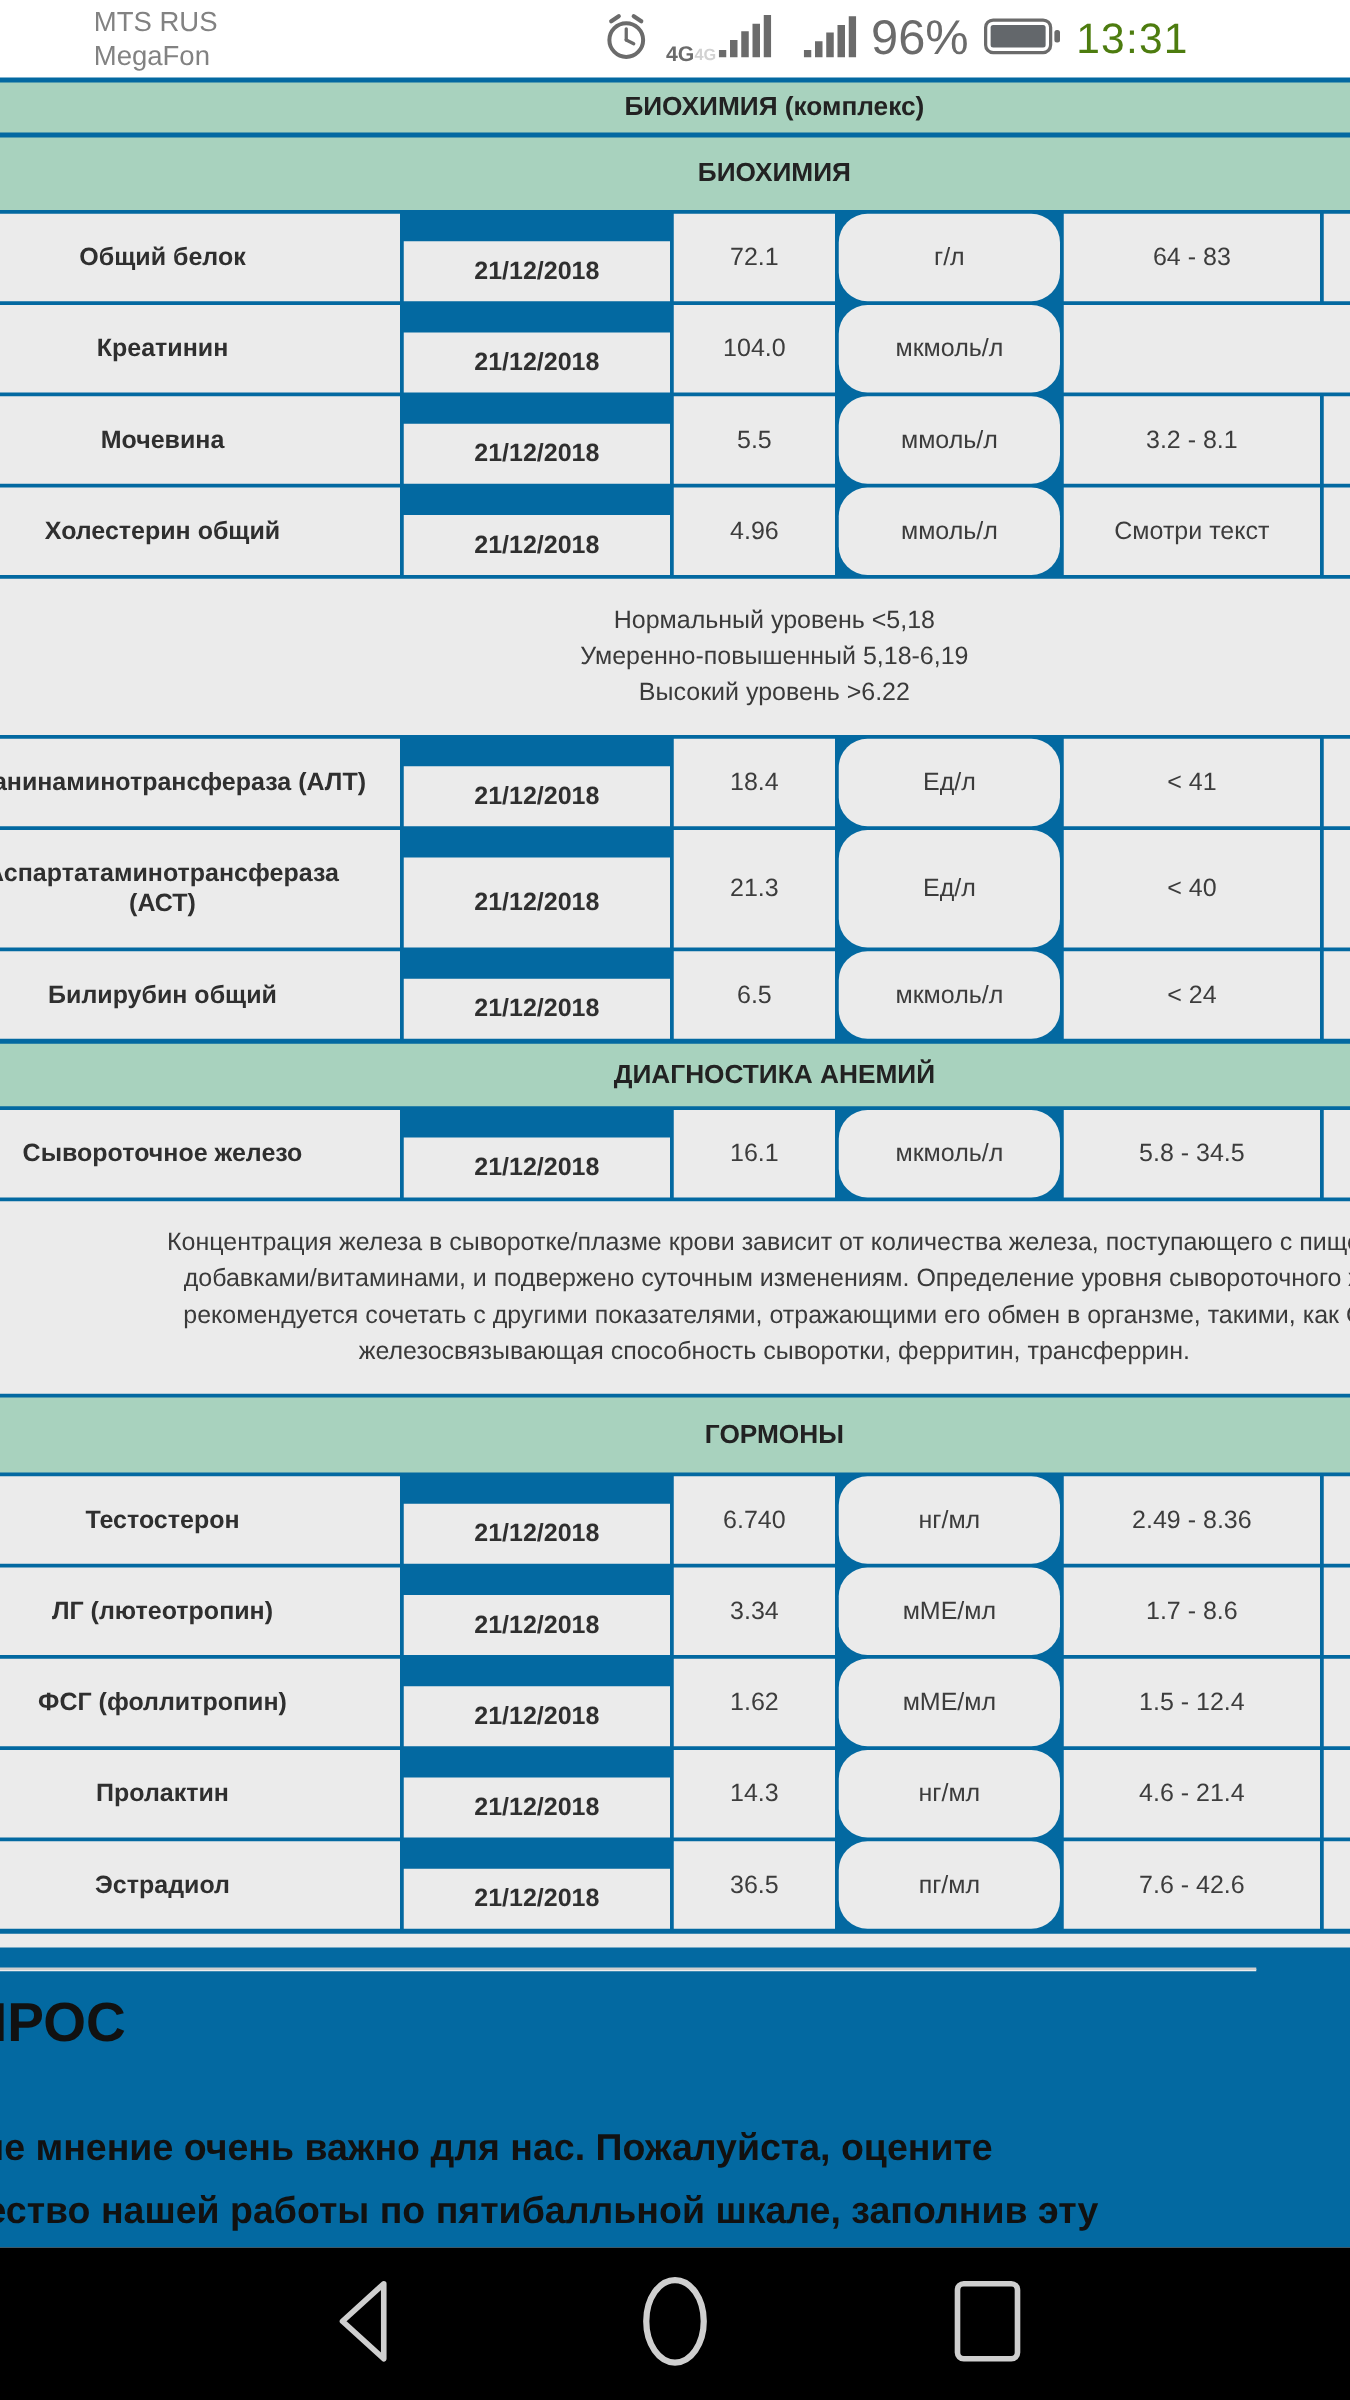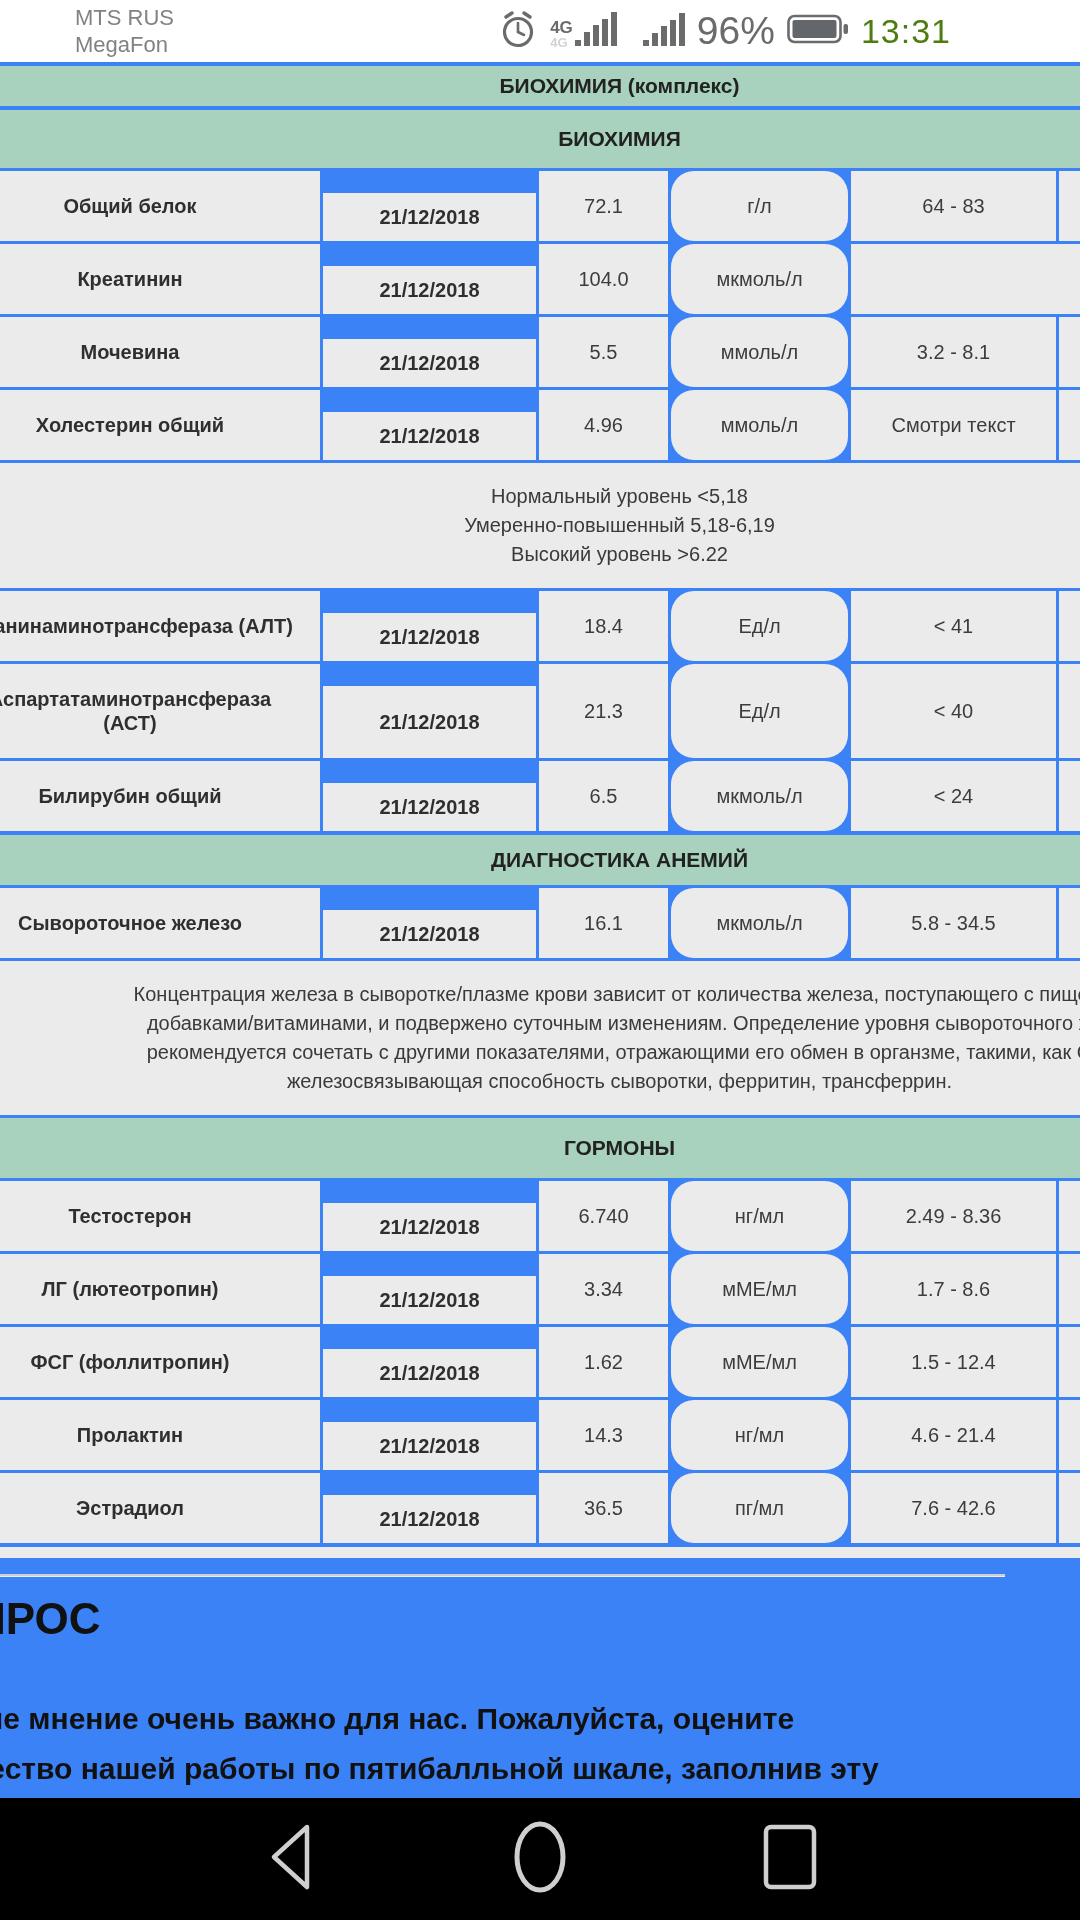--- a/index.html
+++ b/index.html
@@ -6,28 +6,28 @@
   html,body { background:#888; }
   body { font-family:"Liberation Sans", sans-serif; }
   .screen { position:relative; width:1080px; height:1920px; background:#fff; overflow:hidden; margin:0 auto; }
 
   
   .statusbar { position:absolute; top:0; left:0; width:928px; height:62px; background:#fff;
                display:flex; justify-content:space-between; align-items:center; padding:0 24px 0 28px;margin-left:47px; }
   .carrier { display:flex; flex-direction:column; line-height:27px; font-size:22px; color:#828282; }
   .sb-right { display:flex; align-items:center; gap:12px; color:#6b6b6b; }
   .netgrp { display:flex; align-items:flex-end; gap:2px; }
-  .netlabels { display:flex; flex-direction:column; align-items:flex-start; line-height:15px; }
+  .netlabels { display:flex; flex-direction:row; align-items:flex-start; line-height:15px; }
   .netlabel { font-size:17px; font-weight:bold; color:#6b6b6b; }
   .netlabel.faint { font-size:13px; color:#d2d2d2; }
   .pct { font-size:39px; color:#6b6b6b; }
   .clock { font-size:34px; color:#4d7c0f; letter-spacing:1px; }
 
   
-  .page { position:absolute; top:62px; left:0; width:1080px; height:1736px; overflow:hidden; background:#3b82f6; }
+  .page { position:absolute; top:62px; left:0; width:1080px; height:1736px; overflow:hidden; background:#0369a1; }
   .shift { width:1359px; margin-left:-60px; }
 
   .hdr { background:#a8d2be; display:flex; align-items:center; justify-content:center;
          font-size:21px; font-weight:bold; color:#222; }
   .h40{height:40px;} .h50{height:50px;} .h58{height:58px;} .h60{height:60px;}
   .mt3{margin-top:3px;} .mt4{margin-top:4px;}
 
   .trow { display:flex; gap:3px; margin-top:3px; }
   .cell { background:#ebebeb; display:flex; align-items:center; justify-content:center;
           min-height:48px; font-size:20px; color:#3c3c3c; text-align:center; }

